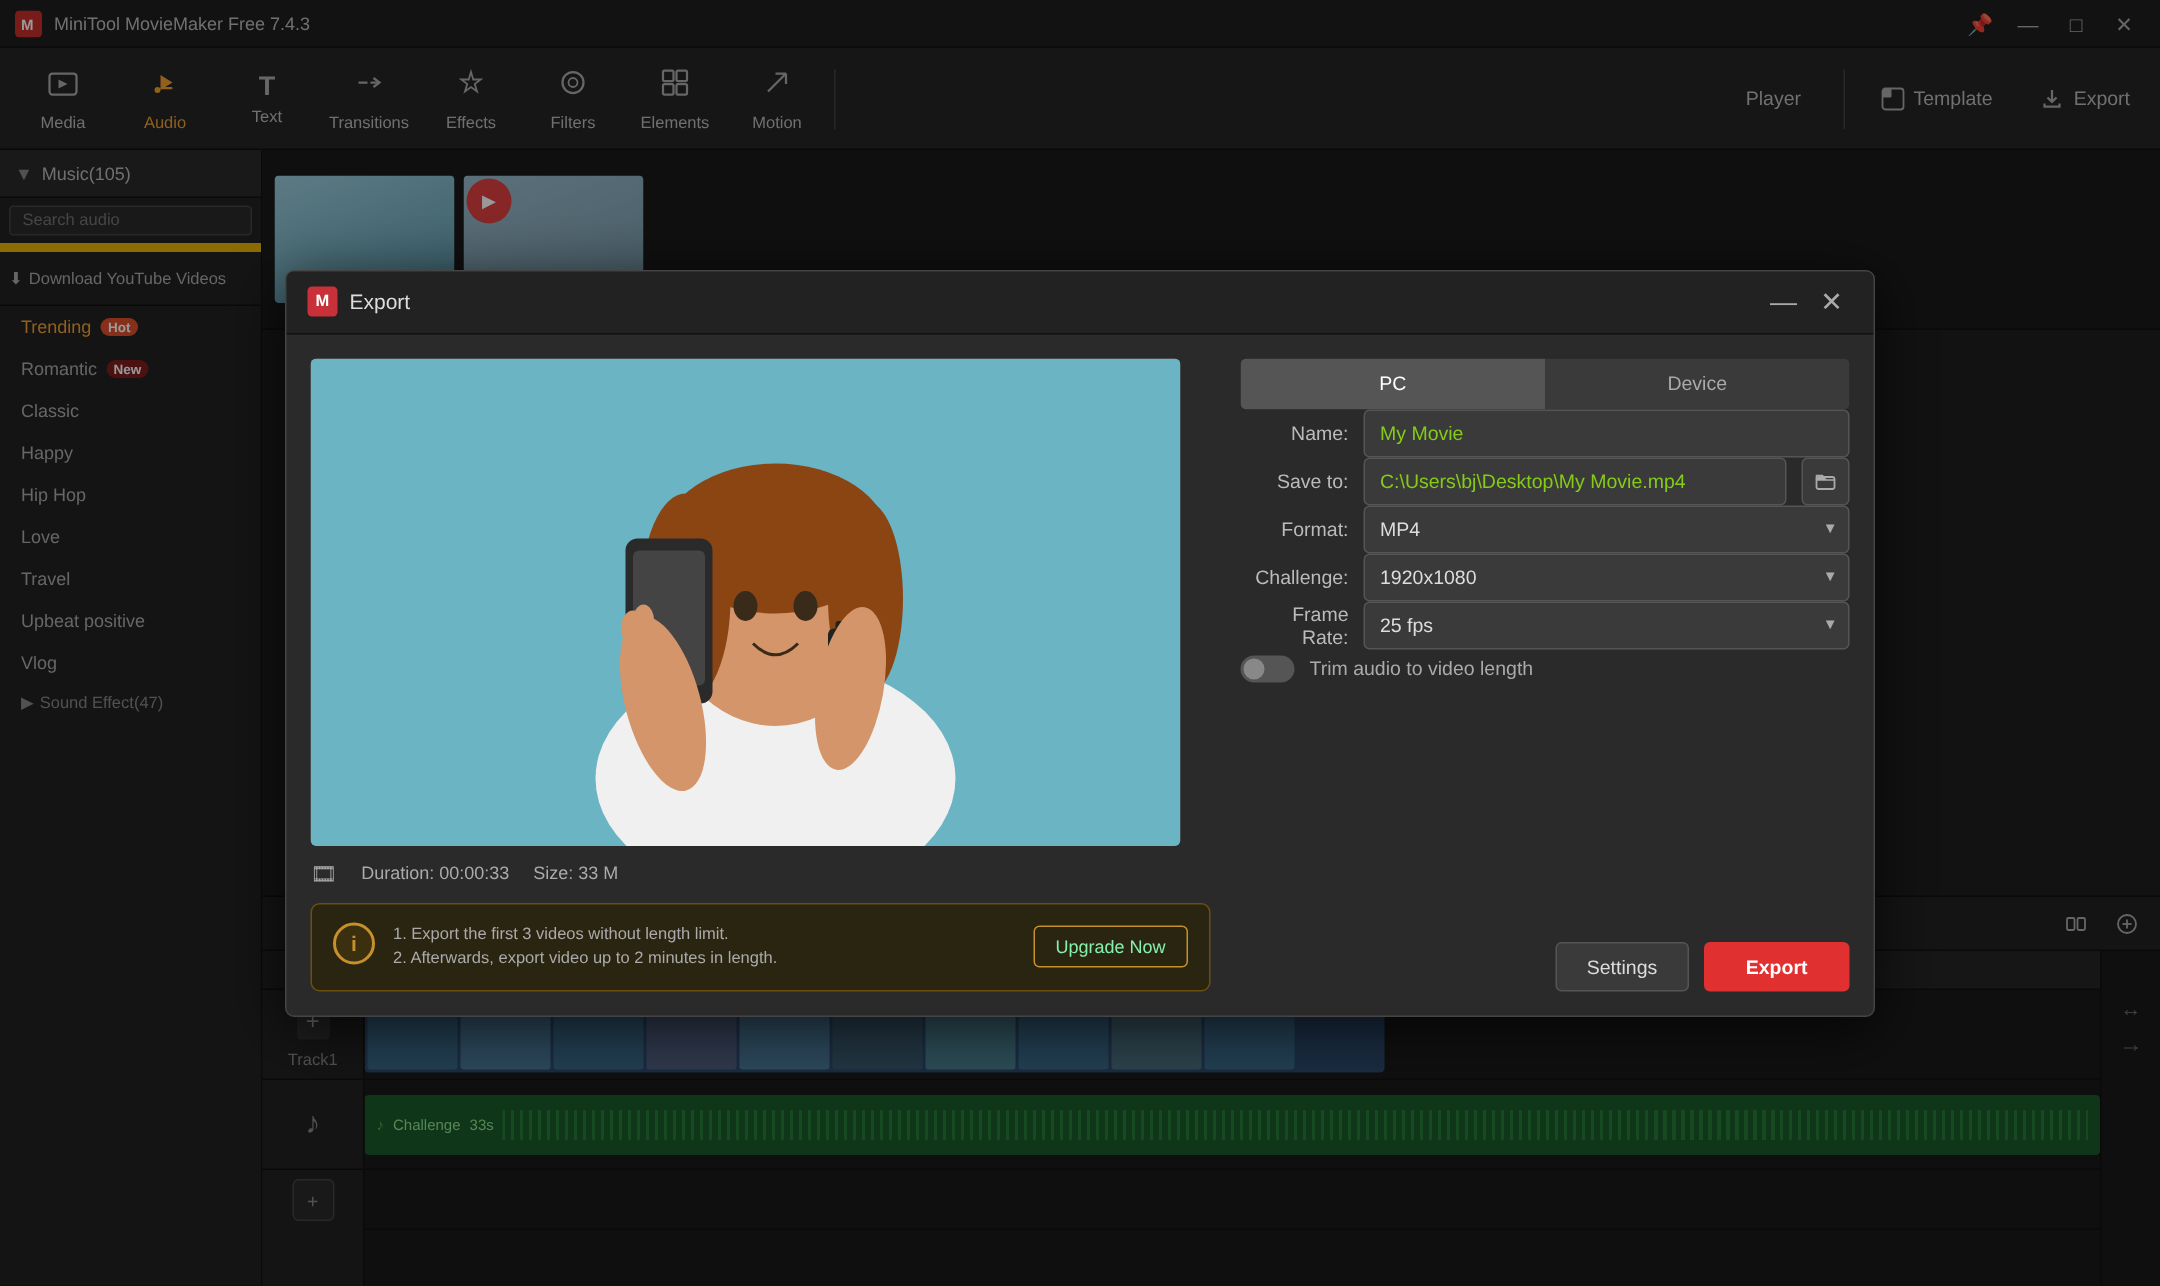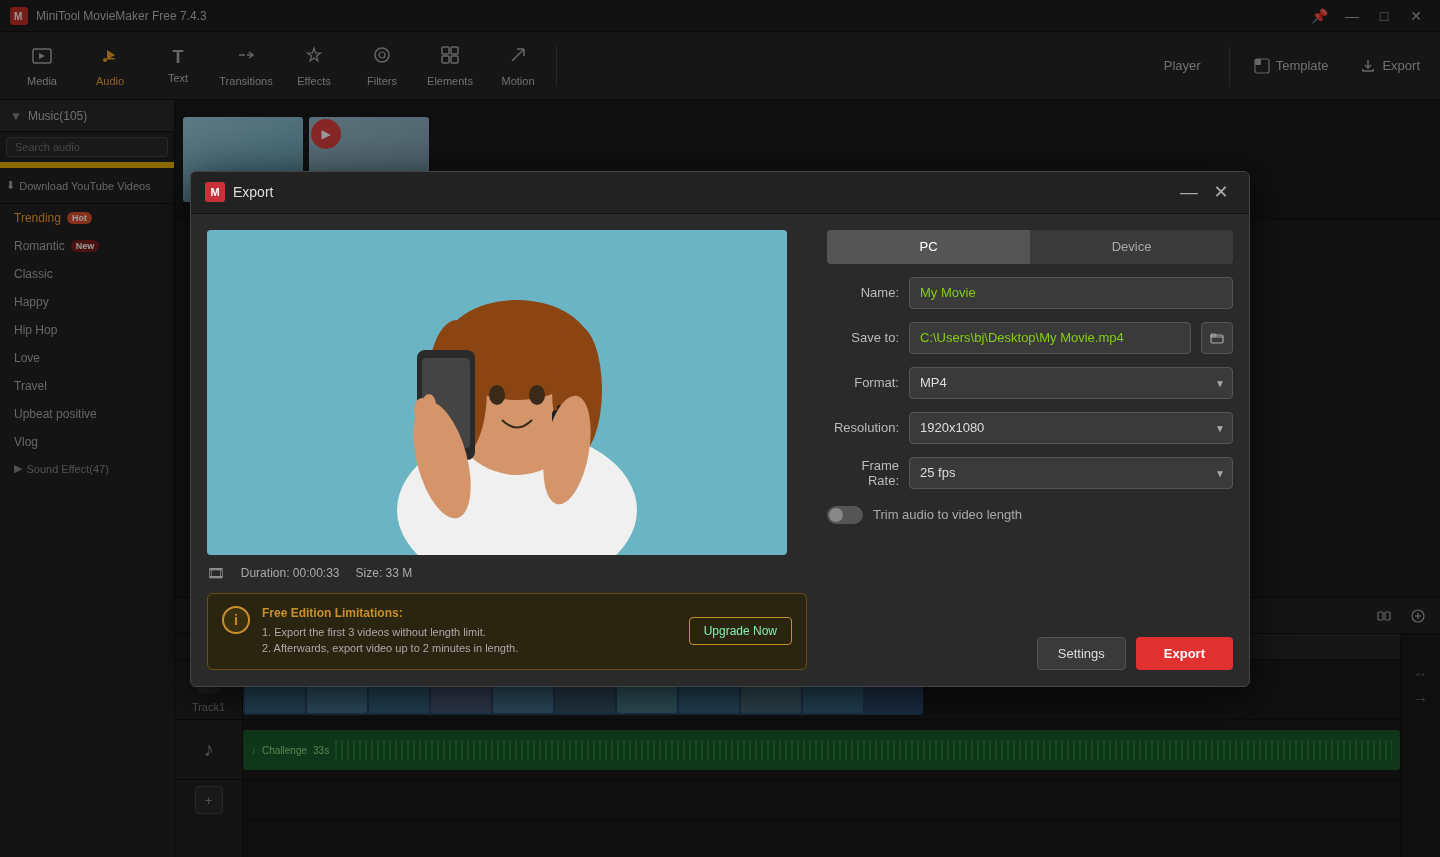--- a/index.html
+++ b/index.html
@@ -499,21 +499,21 @@
       align-items: center;
       margin-top: 10px;
       font-size: 12px;
       color: #aaa;
       gap: 16px;
     }
     .dialog-settings {
       flex: 1;
       display: flex;
       flex-direction: column;
-      gap: 13px;
+      gap: 0;
     }
     .tab-row {
       display: flex;
       gap: 0;
       border-radius: 4px;
       overflow: hidden;
     }
     .tab-btn {
       flex: 1;
       height: 34px;
@@ -1057,21 +1057,20 @@
         </div>
         <div class="dialog-preview-info">
           <span style="font-size:14px;color:#aaa;">🎞</span>
           <span>Duration: 00:00:33</span>
           <span>Size: 33 M</span>
         </div>
 
         <div class="warning-box" style="margin-top:12px;">
           <div class="warning-icon">i</div>
           <div class="warning-content">
-            <div class="warning-title">Free Edition Limitations:</div>
             <div class="warning-text">1. Export the first 3 videos without length limit.</div>
             <div class="warning-text">2. Afterwards, export video up to 2 minutes in length.</div>
           </div>
           <button class="upgrade-btn">Upgrade Now</button>
         </div>
       </div>
 
       <div class="dialog-settings">
 
         <div class="tab-row">
@@ -1104,21 +1103,21 @@
               <option>AVI</option>
               <option>MKV</option>
               <option>WMV</option>
               <option>GIF</option>
             </select>
             <span class="select-arrow">▼</span>
           </div>
         </div>
 
         <div class="field-row">
-          <span class="field-label">Resolution:</span>
+          <span class="field-label">Challenge:</span>
           <div class="select-wrapper">
             <select>
               <option>1920x1080</option>
               <option>1280x720</option>
               <option>3840x2160</option>
               <option>720x480</option>
             </select>
             <span class="select-arrow">▼</span>
           </div>
         </div>

